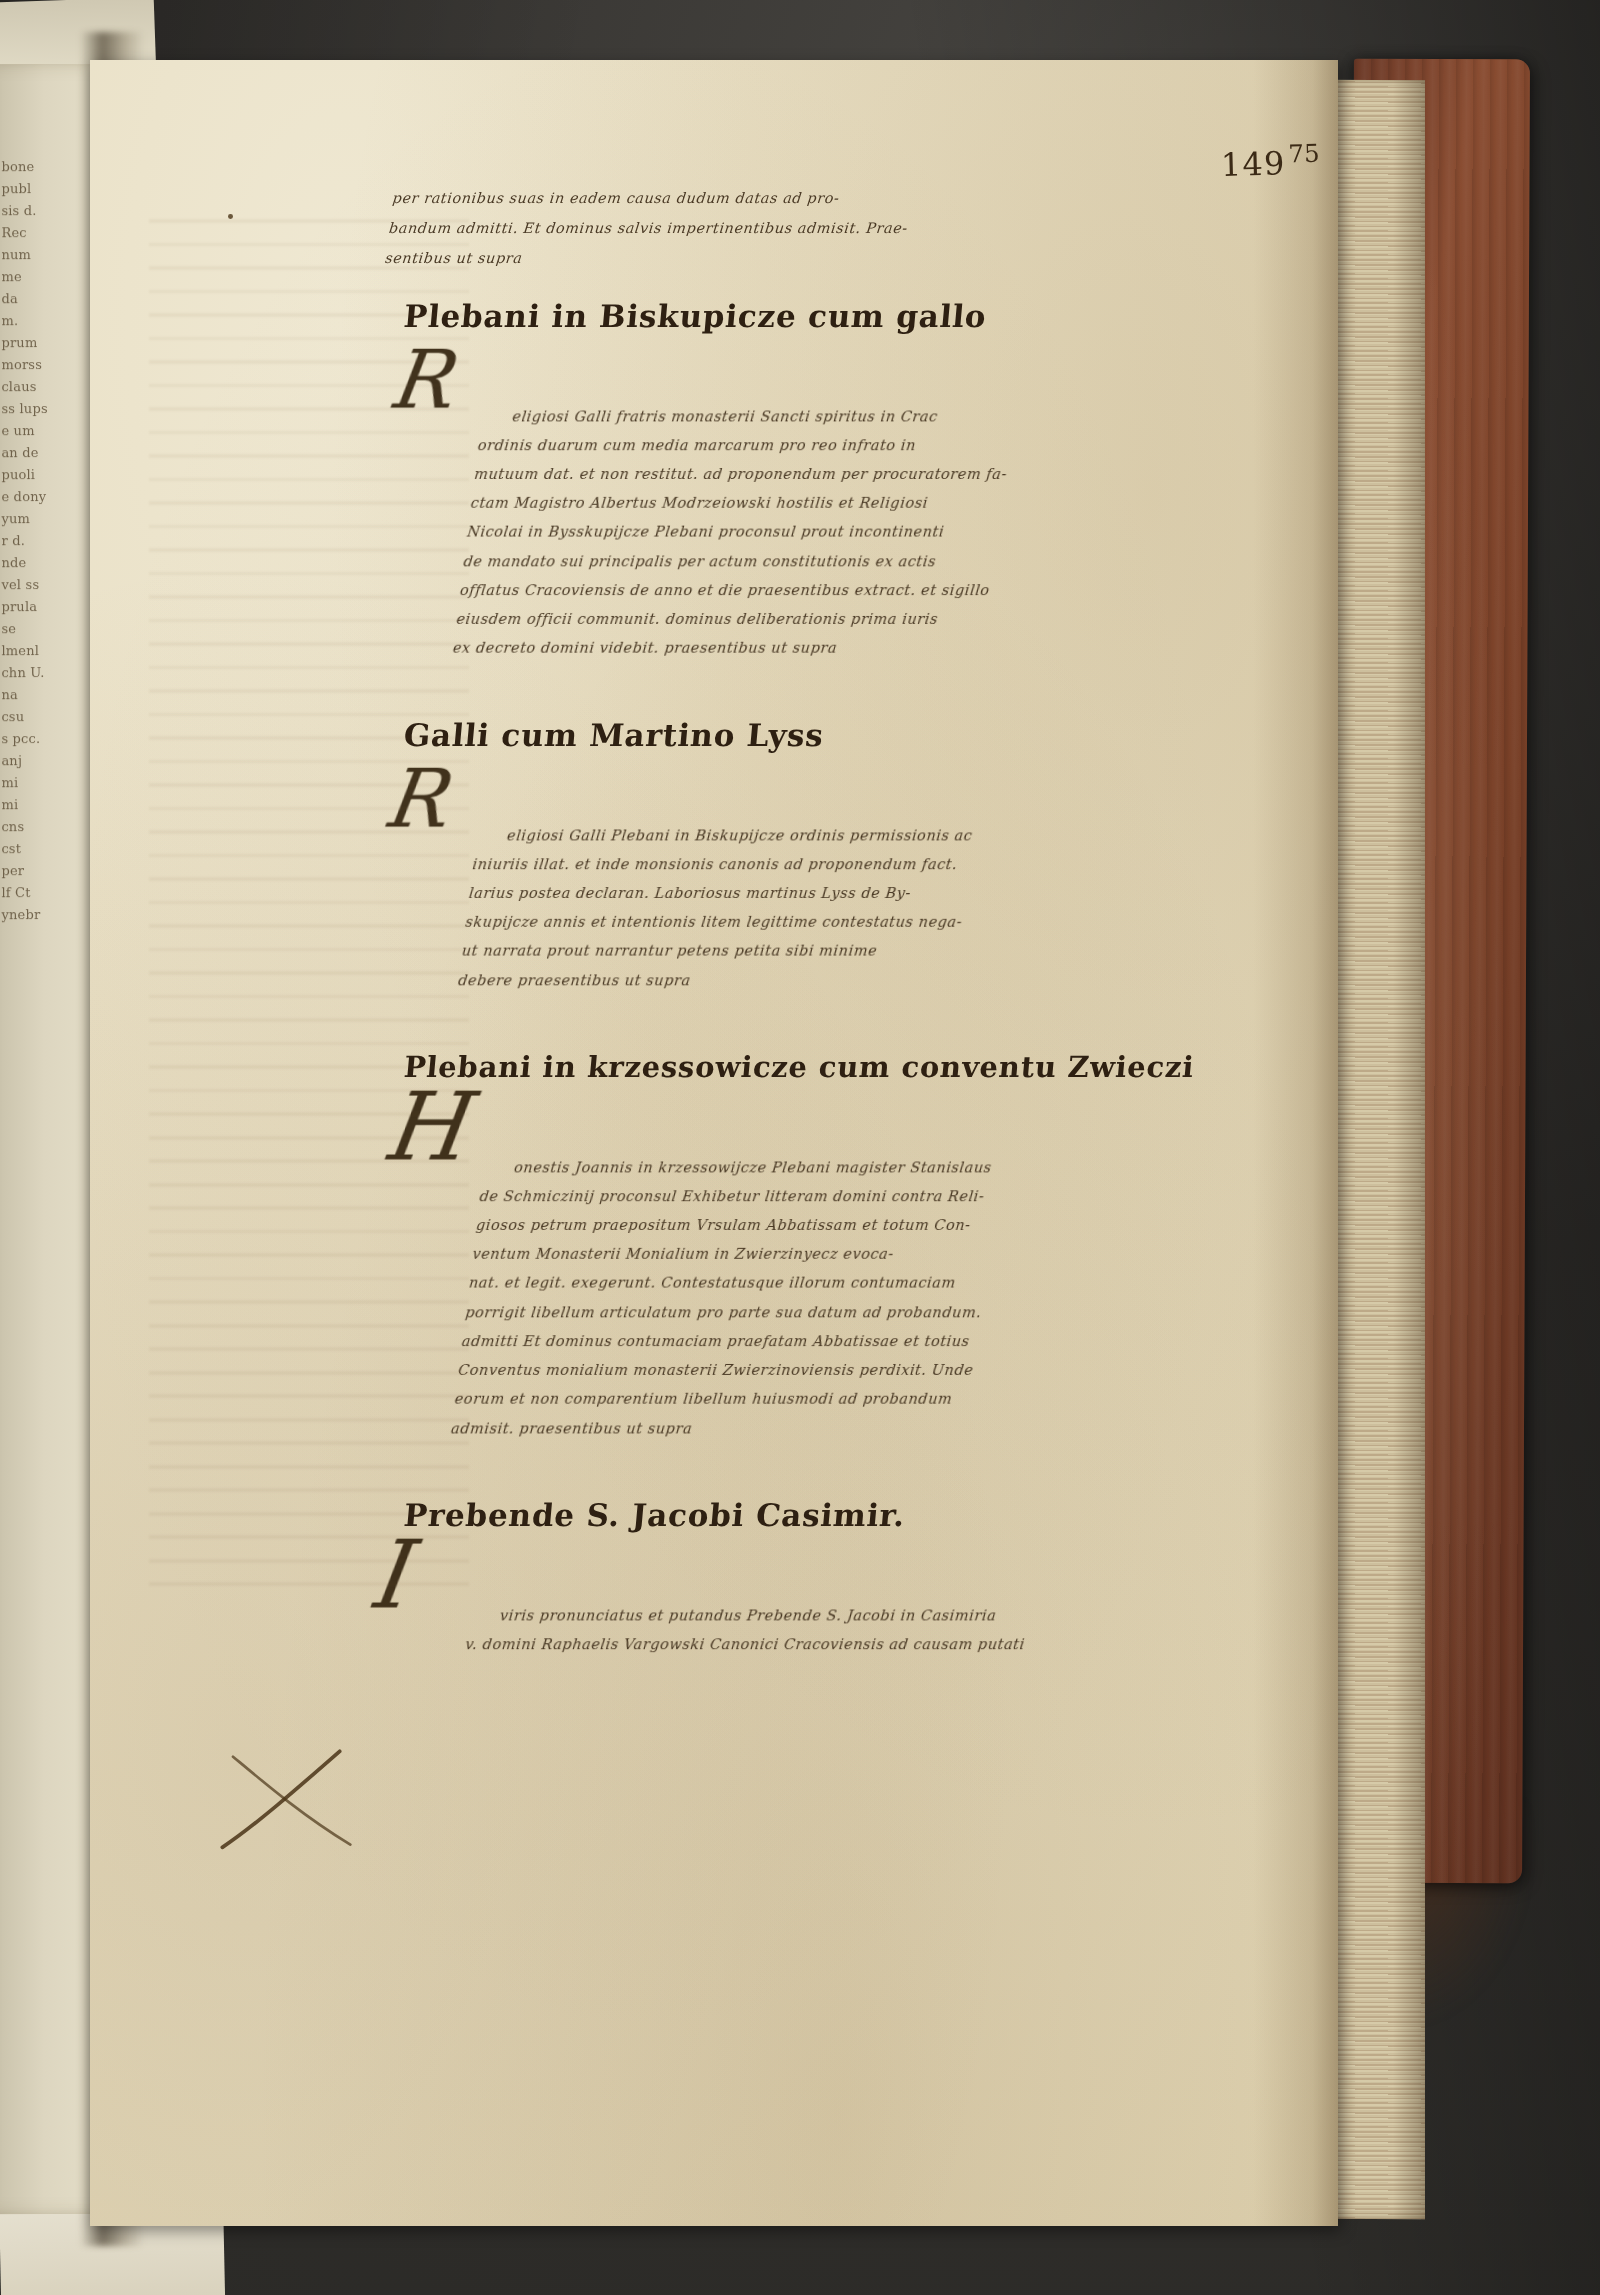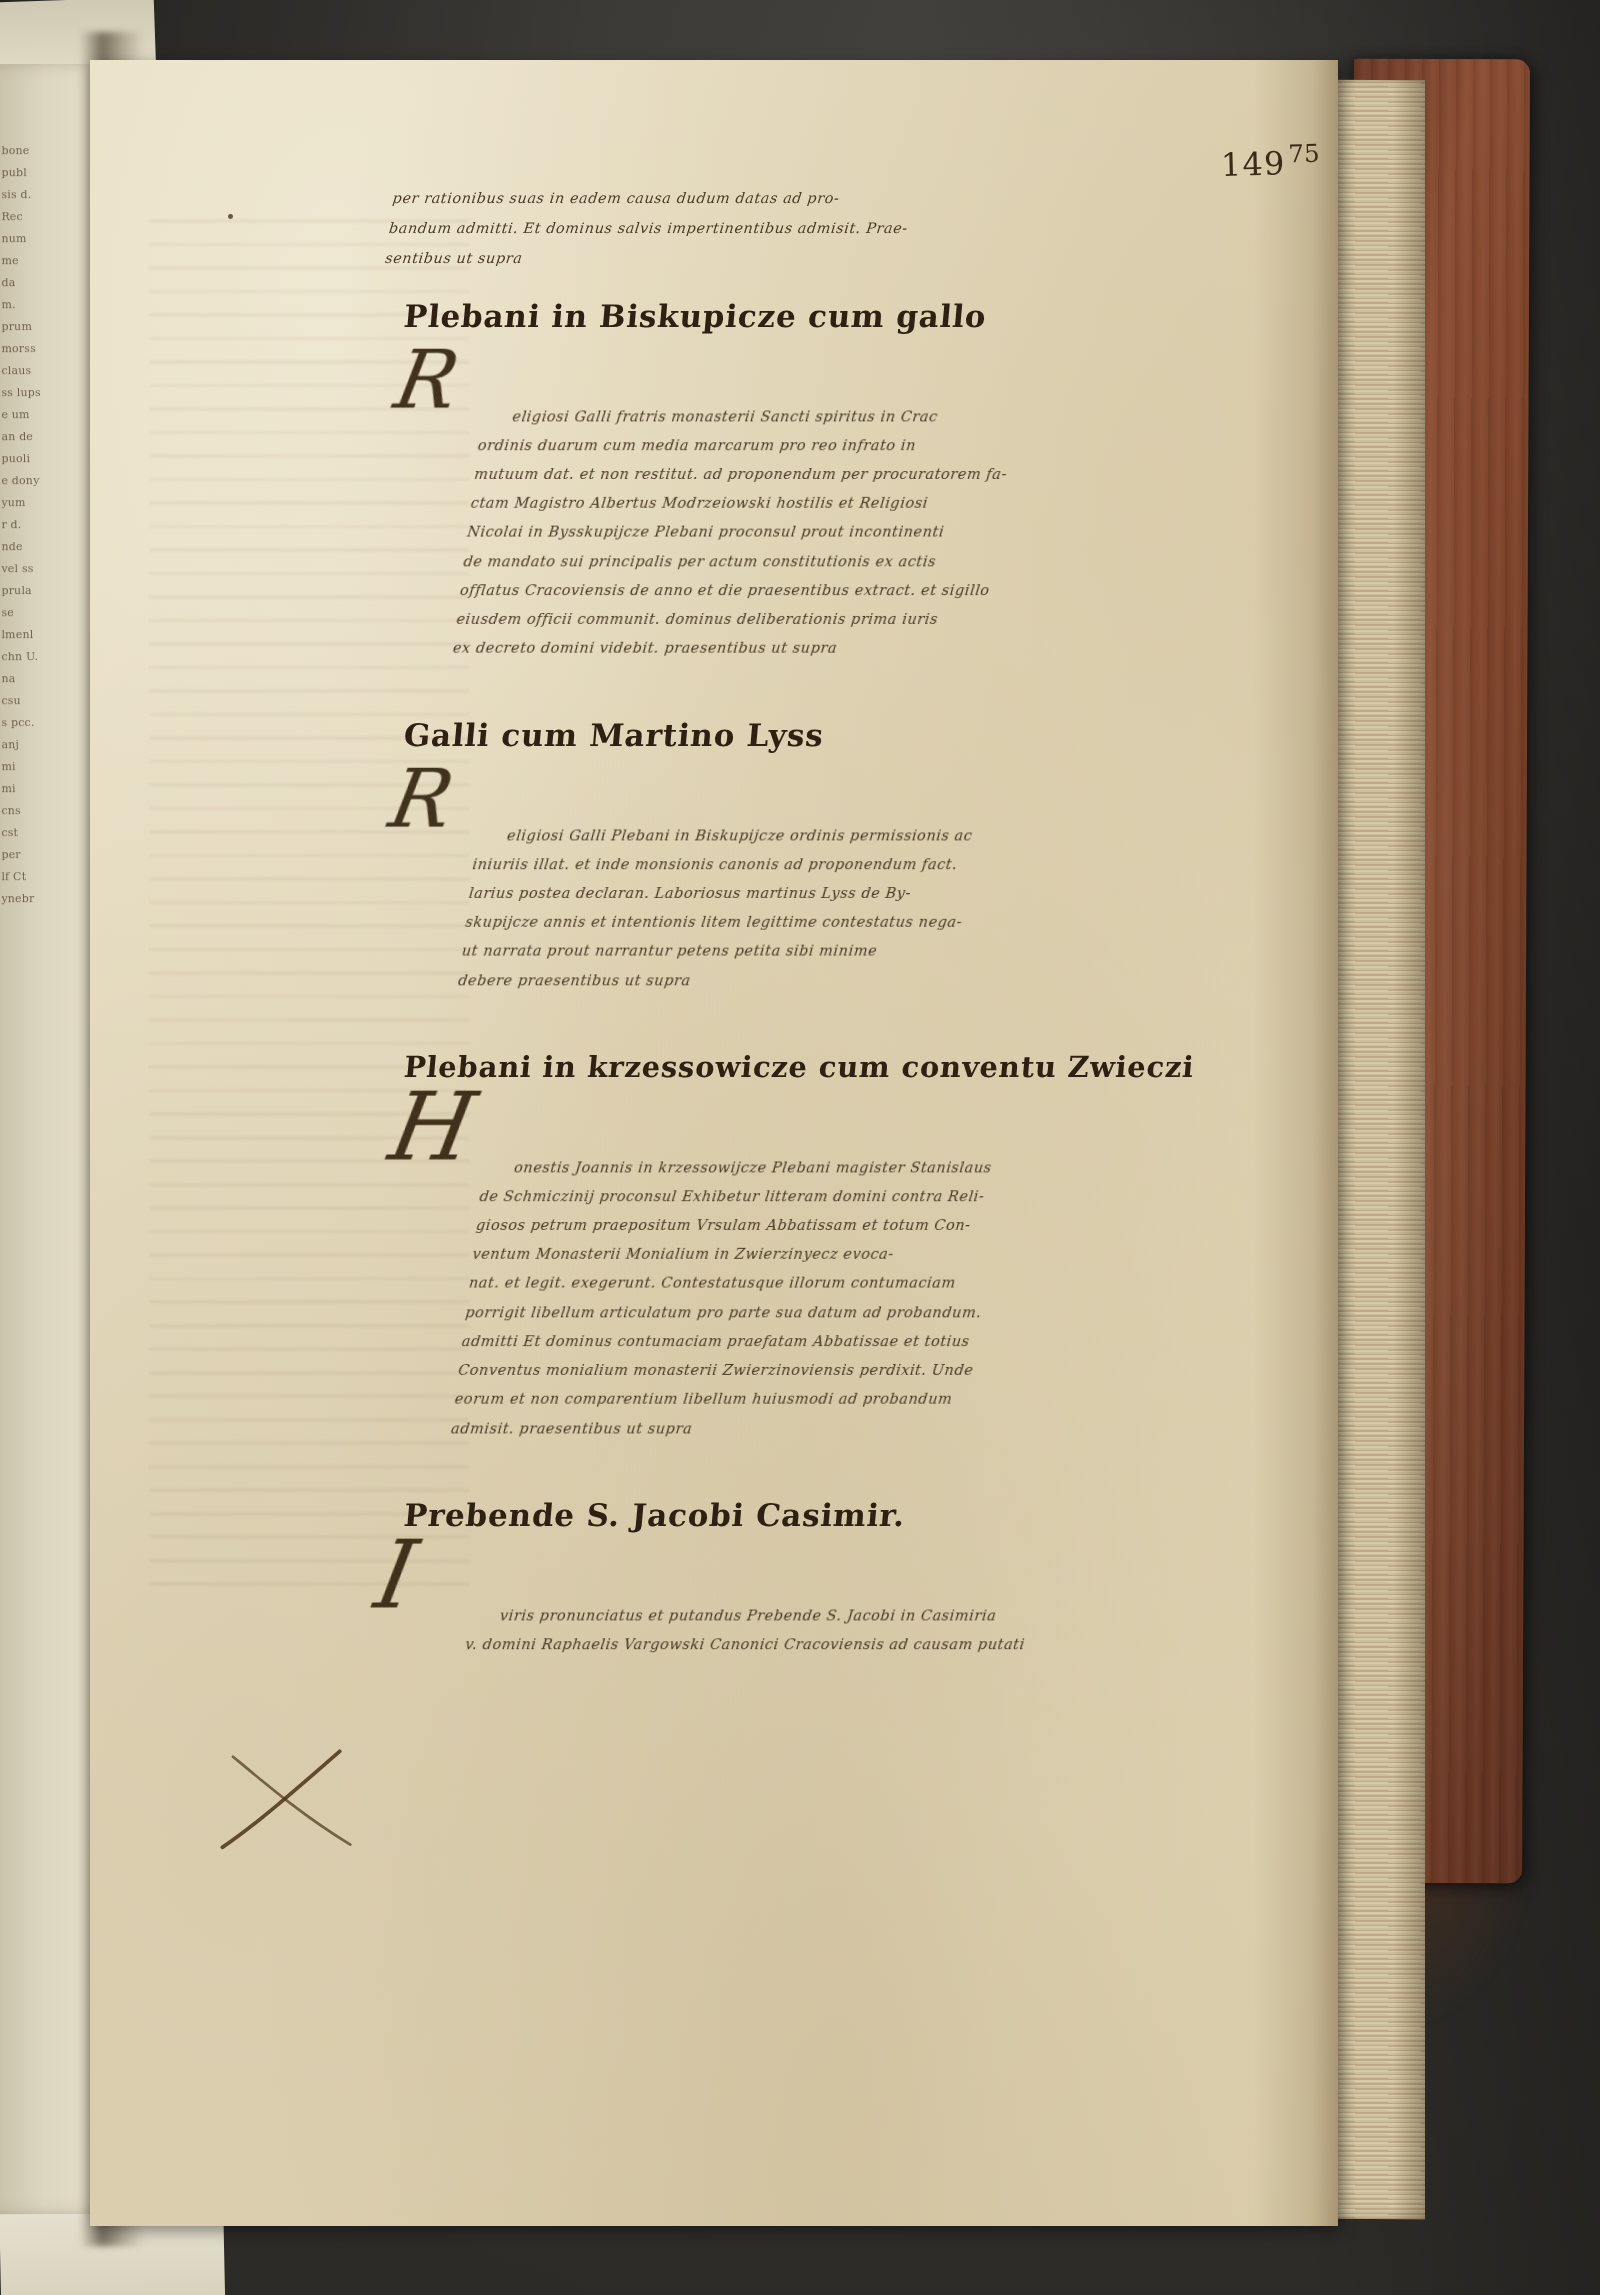--- a/index.html
+++ b/index.html
@@ -38,26 +38,26 @@
     top: 64px;
     width: 123px;
     height: 2150px;
     background: linear-gradient(90deg, #c9c2ab 0%, #ddd6c0 40%, #e6e0ca 100%);
     box-shadow: inset -9.6px 0 20px -7.5px rgba(90,72,40,0.55);
     transform: skewY(-0.25deg);
   }
   .verso .vtext {
     position: absolute;
     left: 6.4px;
-    top: 76px;
+    top: 92px;
     width: 101px;
     color: #4a3a22;
     opacity: 0.72;
     font-family: "DejaVu Serif", serif;
-    font-size: 11px;
+    font-size: 13px;
     line-height: 22px;
     letter-spacing: 0.2px;
     filter: blur(0.2px);
     white-space: pre-wrap;
   }
 
   
   .gutter {
     position: absolute;
     left: 80px;

